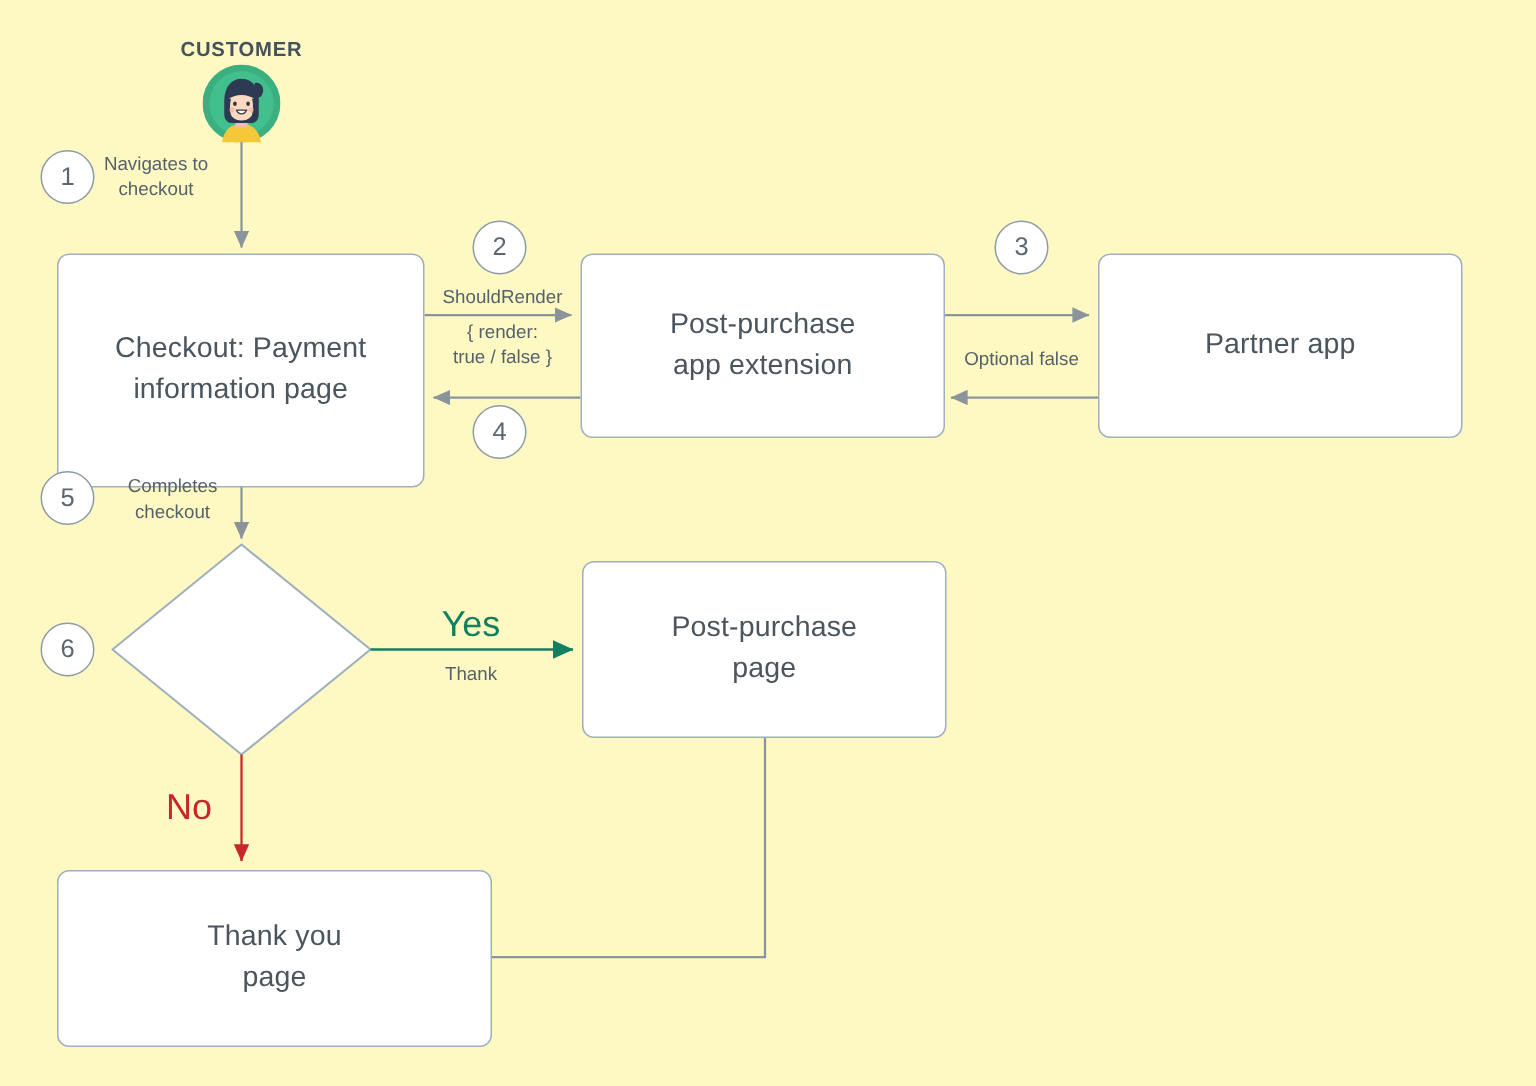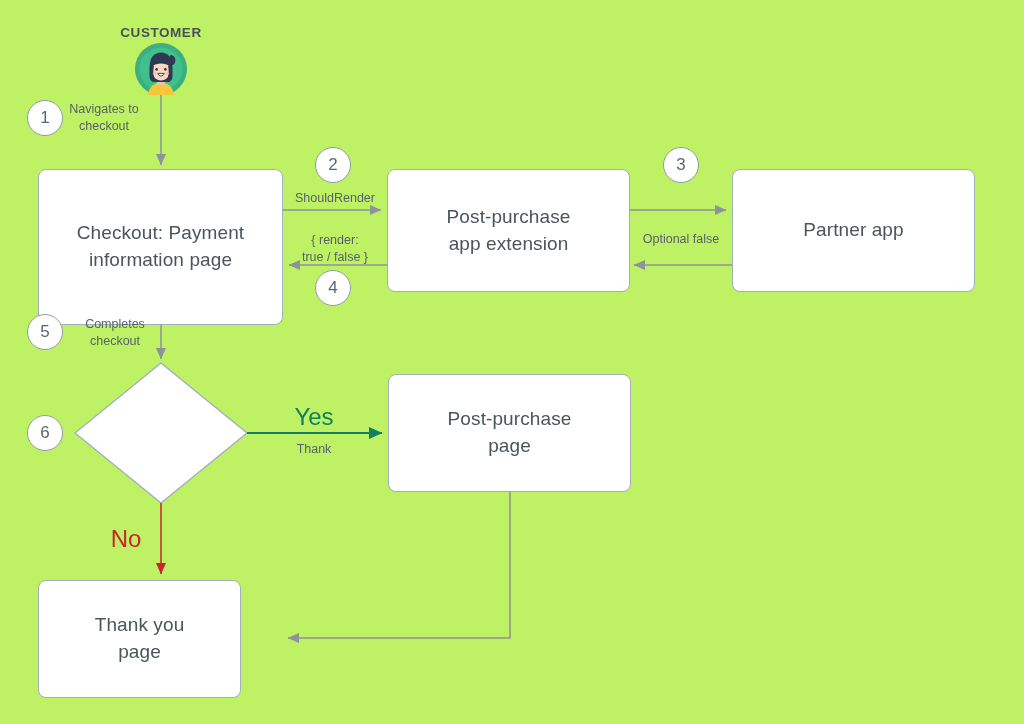--- a/index.html
+++ b/index.html
@@ -8,21 +8,21 @@
     background: #ffffff;
   }
   body {
     font-family: "Liberation Sans", sans-serif;
     color: #3f4c55;
   }
   #canvas {
     position: relative;
     width: 1024px;
     height: 724px;
-    background: #bef264;
+    background: #fef9c3;
     overflow: hidden;
   }
   #wires {
     position: absolute;
     left: 0;
     top: 0;
     width: 1024px;
     height: 724px;
     pointer-events: none;
   }
@@ -188,21 +188,21 @@
   <div class="node" style="left:732px; top:169px; width:243px; height:123px;">
     <span class="node-text">Partner app</span>
   </div>
 
 
   <div class="node" style="left:388px; top:374px; width:243px; height:118px;">
     <span class="node-text">Post-purchase
 page</span>
   </div>
 
-  <div class="node" style="left:38px; top:580px; width:203px; height:118px;">
+  <div class="node" style="left:38px; top:580px; width:290px; height:118px;">
     <span class="node-text">Thank you
 page</span>
   </div>
 
   <div class="step-circle" style="left:27px; top:100px;">
     <span>1</span>
   </div>
   <div class="step-circle" style="left:315px; top:147px;">
     <span>2</span>
   </div>
@@ -217,21 +217,21 @@
   </div>
   <div class="step-circle" style="left:27px; top:415px;">
     <span>6</span>
   </div>
 
   <div class="edge-label" style="left:56px; top:101px; width:96px;">Navigates to
 checkout</div>
 
   <div class="edge-label" style="left:283px; top:190px; width:104px;">ShouldRender</div>
 
-  <div class="edge-label" style="left:283px; top:232px; width:104px;">{ render:
+  <div class="edge-label" style="left:283px; top:213px; width:104px;">{ render:
 true / false }</div>
 
   <div class="edge-label" style="left:630px; top:231px; width:102px;">Optional false</div>
 
   <div class="edge-label" style="left:69px; top:316px; width:92px;">Completes
 checkout</div>
 
   <div class="edge-label" style="left:258px; top:441px; width:112px;">Thank</div>
 
   <div class="branch-label branch-yes" style="left:258px; top:405px; width:112px;">Yes</div>

